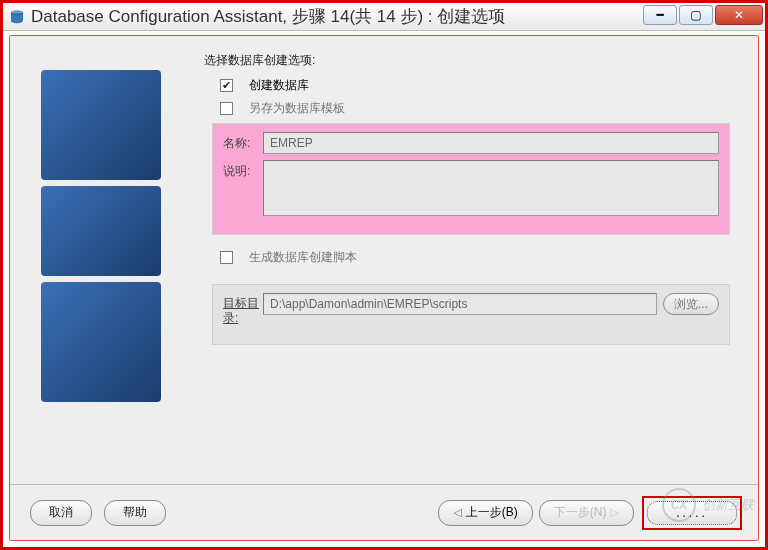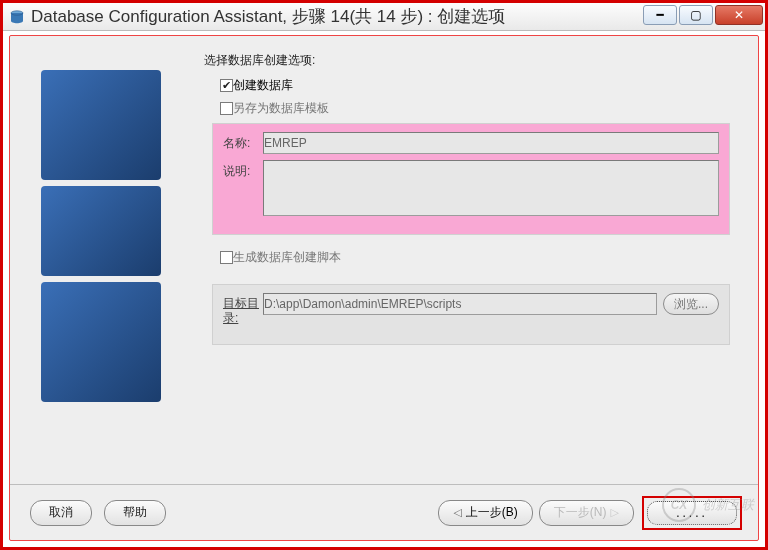--- a/index.html
+++ b/index.html
@@ -16,28 +16,28 @@
   .winbtn.close { width: 48px; background: linear-gradient(#e67a66,#c8402a); border-color:#913125; color:#fff; }
   .client {
     position:absolute; left:6px; right:6px; top:32px; bottom:6px;
     border:1px solid #ef4444; background:#eeeeee; border-radius:2px;
   }
   .content { position:absolute; left:0; right:0; top:0; bottom:56px; padding:14px 16px 0 16px; display:flex; }
   .sidebar { width: 150px; display:flex; flex-direction:column; align-items:center; gap:6px; padding-top:20px;}
   .sidebar .imgph { width:120px; background:linear-gradient(135deg,#3a6fb7,#1b3d6d); border-radius:4px; }
   .main { flex:1; padding-left:8px; }
   .section-title { margin: 2px 0 8px 20px; color:#222; }
-  .checkbox-row { margin-left: 36px; margin-bottom:6px; display:flex; align-items:center; gap:0;}
+  .checkbox-row { margin-left: 36px; margin-bottom:6px; display:flex; align-items:center; gap:16px;}
   .checkbox-row label.disabled { color:#777; }
   .group1 { margin:0 12px 0 28px; background:#f9a8d4; border:1px solid #d0d0d0; padding:8px 10px 12px 10px; }
   .field-row { display:flex; align-items:flex-start; margin-bottom:6px; }
   .field-row label { width:40px; color:#444; padding-top:3px;}
   .field-row input.txt, .field-row textarea {
     flex:1; background:#e7e7e7; border:1px solid #9c9c9c; border-top-color:#7a7a7a; border-left-color:#7a7a7a;
-    padding:3px 0; font-size:12px; color:#666;
+    padding:3px 6px; font-size:12px; color:#666;
   }
   .field-row textarea { height:56px; resize:none; }
   .group2 { margin:18px 12px 0 28px; background:#e3e3e3; border:1px solid #d0d0d0; padding:8px 10px 12px 10px; }
   .group2 .field-row label { width:40px; line-height:15px;text-decoration:underline; }
   .browse-btn { margin-left:6px; width:56px; height:22px; background:linear-gradient(#f5f5f5,#dedede); border:1px solid #8c8c8c; border-radius:11px; color:#777;}
   .footer { position:absolute; left:0; right:0; bottom:0; height:56px; border-top:1px solid #bdbdbd; padding:12px 16px 12px 20px; display:flex; align-items:center; }
   .btn { height:26px; padding:0 18px; background:linear-gradient(#fbfbfb,#e2e2e2); border:1px solid #888; border-radius:12px; color:#222; margin-right:12px; display:flex; align-items:center; justify-content:center; cursor:pointer;}
   .spacer { flex:1; }
   .navbtn { height:26px; padding:0 14px; background:linear-gradient(#fbfbfb,#e2e2e2); border:1px solid #888; border-radius:12px; margin-left:6px; display:flex; align-items:center; gap:4px;}
   .navbtn.disabled span { color:#b9b9b9;}

